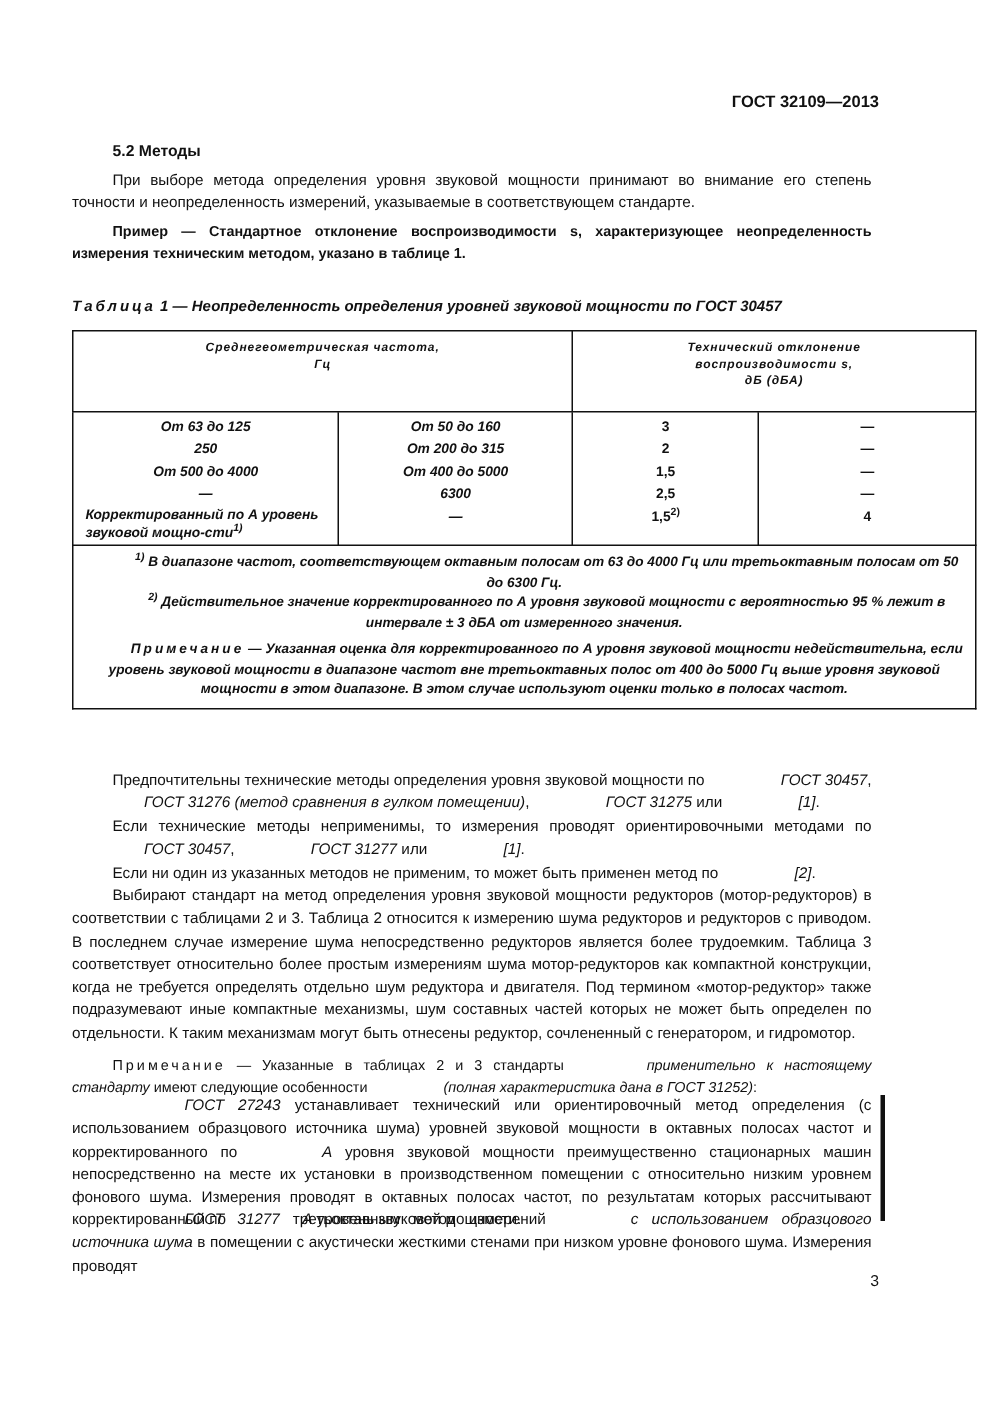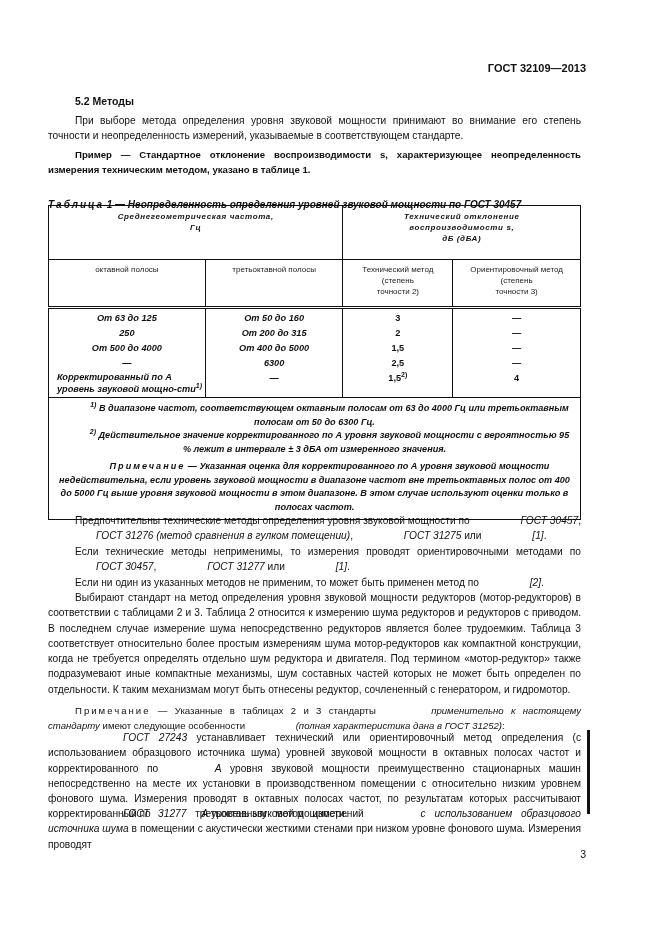--- a/index.html
+++ b/index.html
@@ -8,21 +8,21 @@
   .abs { position:absolute; }
   .header-code { top:62px; right:75px; font-size:11px; font-weight:bold;text-align:center; }
   .sec-title { top:95px; left:75px; font-size:10.5px; font-weight:bold; }
   .para { left:48px; width:533px; font-size:10.2px; line-height:15.3px; text-align:justify; }
   .para .ind { display:inline-block; width:27px; }
   .ital { font-style:italic;margin-left:48px; }
   .bi { font-weight:bold; }
   .spaced { letter-spacing:2px; }
   .tcap { top:187px; left:48px; font-size:10px; font-style:italic; font-weight:bold;margin-top:12px; }
 
-  table.t1 { position:absolute; top:205px; left:48px; width:533px; border-collapse:collapse;
+  table.t1 { position:absolute; top:220px; left:48px; width:603px; border-collapse:collapse;
              font-size:8.6px; }
   table.t1 td { border:1px solid #111; text-align:center; vertical-align:top; padding:0; }
   .hdr1 td { height:48px; padding-top:5px !important; font-style:italic; font-weight:bold; font-size:8px; letter-spacing:0.6px; line-height:11px; }
   .hdr2 td { height:42px; padding-top:4px !important; font-size:8px; line-height:11px; color:#222; }
   .hdr2 td { border-bottom:3px double #111 !important; }
   .body td { font-style:italic; font-weight:bold; font-size:9.2px; line-height:15px; padding-top:2px !important; }
   .body td.plain { font-style:normal; }
   .notes td { text-align:justify; padding:4px 6px 5px 6px !important; font-style:italic; font-weight:bold;
               font-size:9.1px; line-height:13.5px; }
   sup { font-size:7px; vertical-align:4px; line-height:0; }
@@ -46,26 +46,20 @@
   <colgroup>
       <col style="width:157px">
       <col style="width:138px">
       <col style="width:110px">
       <col style="width:128px">
     </colgroup>
   <tbody>
       <tr class="hdr1">
     <td colspan="2"><span>Среднегеометрическая частота,</span><br><span>Гц</span></td>
     <td colspan="2"><span>Технический отклонение</span><br><span>воспроизводимости s,</span><br><span>дБ (дБА)</span></td>
-  </tr>
-  <tr class="hdr2">
-    <td>октавной полосы</td>
-    <td>третьоктавной полосы</td>
-    <td><span>Технический метод</span><br><span>(степень</span><br><span>точности 2)</span></td>
-    <td><span>Ориентировочный метод</span><br><span>(степень</span><br><span>точности 3)</span></td>
   </tr>
   <tr class="body">
     <td>
       <div>От 63 до 125</div>
       <div>250</div>
       <div>От 500 до 4000</div>
       <div>—</div>
       <div class="lft" style="text-align:left; padding-left:8px; line-height:12px; padding-bottom:2px;"><span>Корректированный по А уровень звуковой мощно-сти</span><sup>1)</sup></div>
     </td>
     <td>

